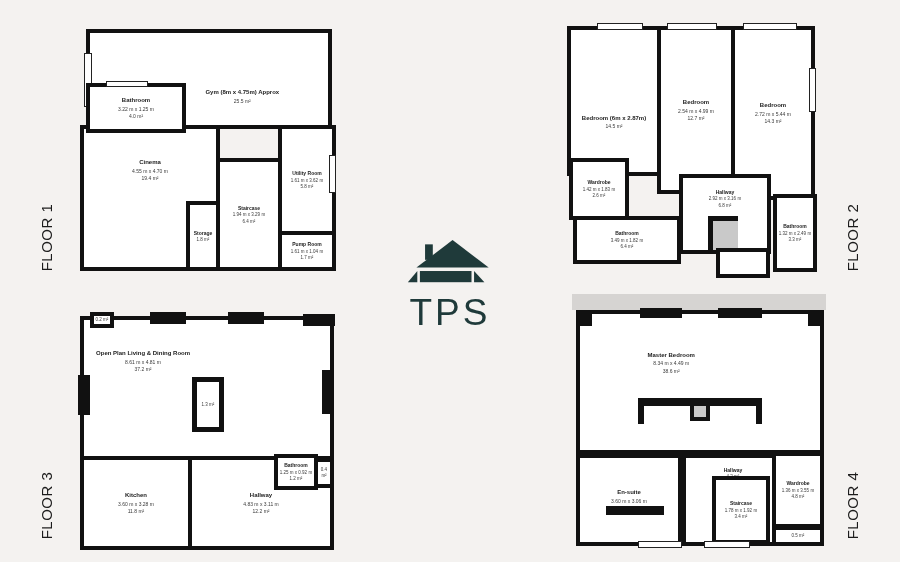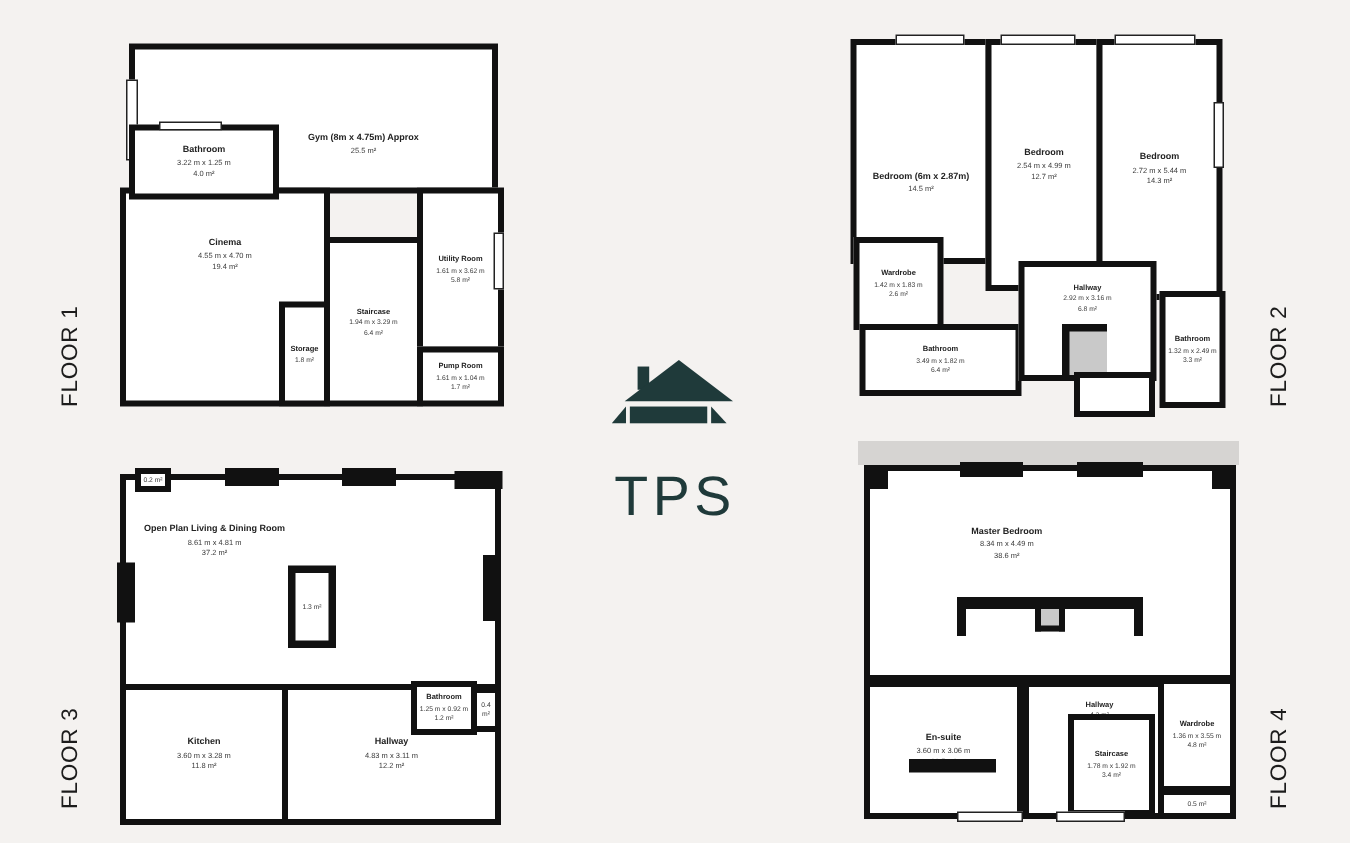--- a/index.html
+++ b/index.html
@@ -19,21 +19,21 @@
   .grayblock { position:absolute; background:#d6d4d2; }
   .graynotch { position:absolute; background:#c9c9c9; border-top:5px solid #111; border-left:5px solid #111; box-sizing:border-box; }
   .upart { position:absolute; border-top:8px solid #111; border-left:6px solid #111; border-right:6px solid #111; box-sizing:border-box; }
   .unotch { position:absolute; left:50%; transform:translateX(-50%); top:0; width:20px; height:15px;
             background:#c9c9c9; border:4px solid #111; border-top:none; box-sizing:border-box; }
   .bar { position:absolute; background:#111; }
   .floor-label { position:absolute; width:34px; height:96px; display:flex; align-items:center; justify-content:center; }
   .floor-label span { transform:rotate(-90deg); white-space:nowrap; font-size:15px; color:#1c1c1c; letter-spacing:0.5px; }
   .logo { position:absolute; left:392px; top:239px; width:116px; display:flex; flex-direction:column; align-items:center; }
   .logo svg { fill:#1f3a3a; }
-  .logo-text { font-size:37px; color:#1f3a3a; letter-spacing:3px; margin-top:19px; font-weight:500; }
+  .logo-text { font-size:37px; color:#1f3a3a; letter-spacing:3px; margin-top:1px; font-weight:500; }
 </style>
 </head>
 <body>
 
 <div class="canvas">
 
   <div class="floorplan" style="left:78px; top:25px; width:258px; height:246px;">
     <div class="room" style="left:8px; top:4px; width:246px; height:100px;">
       <div class="rlabel" style="left:28%; top:38%;">
         <div class="rname">Gym (8m x 4.75m) Approx</div>

